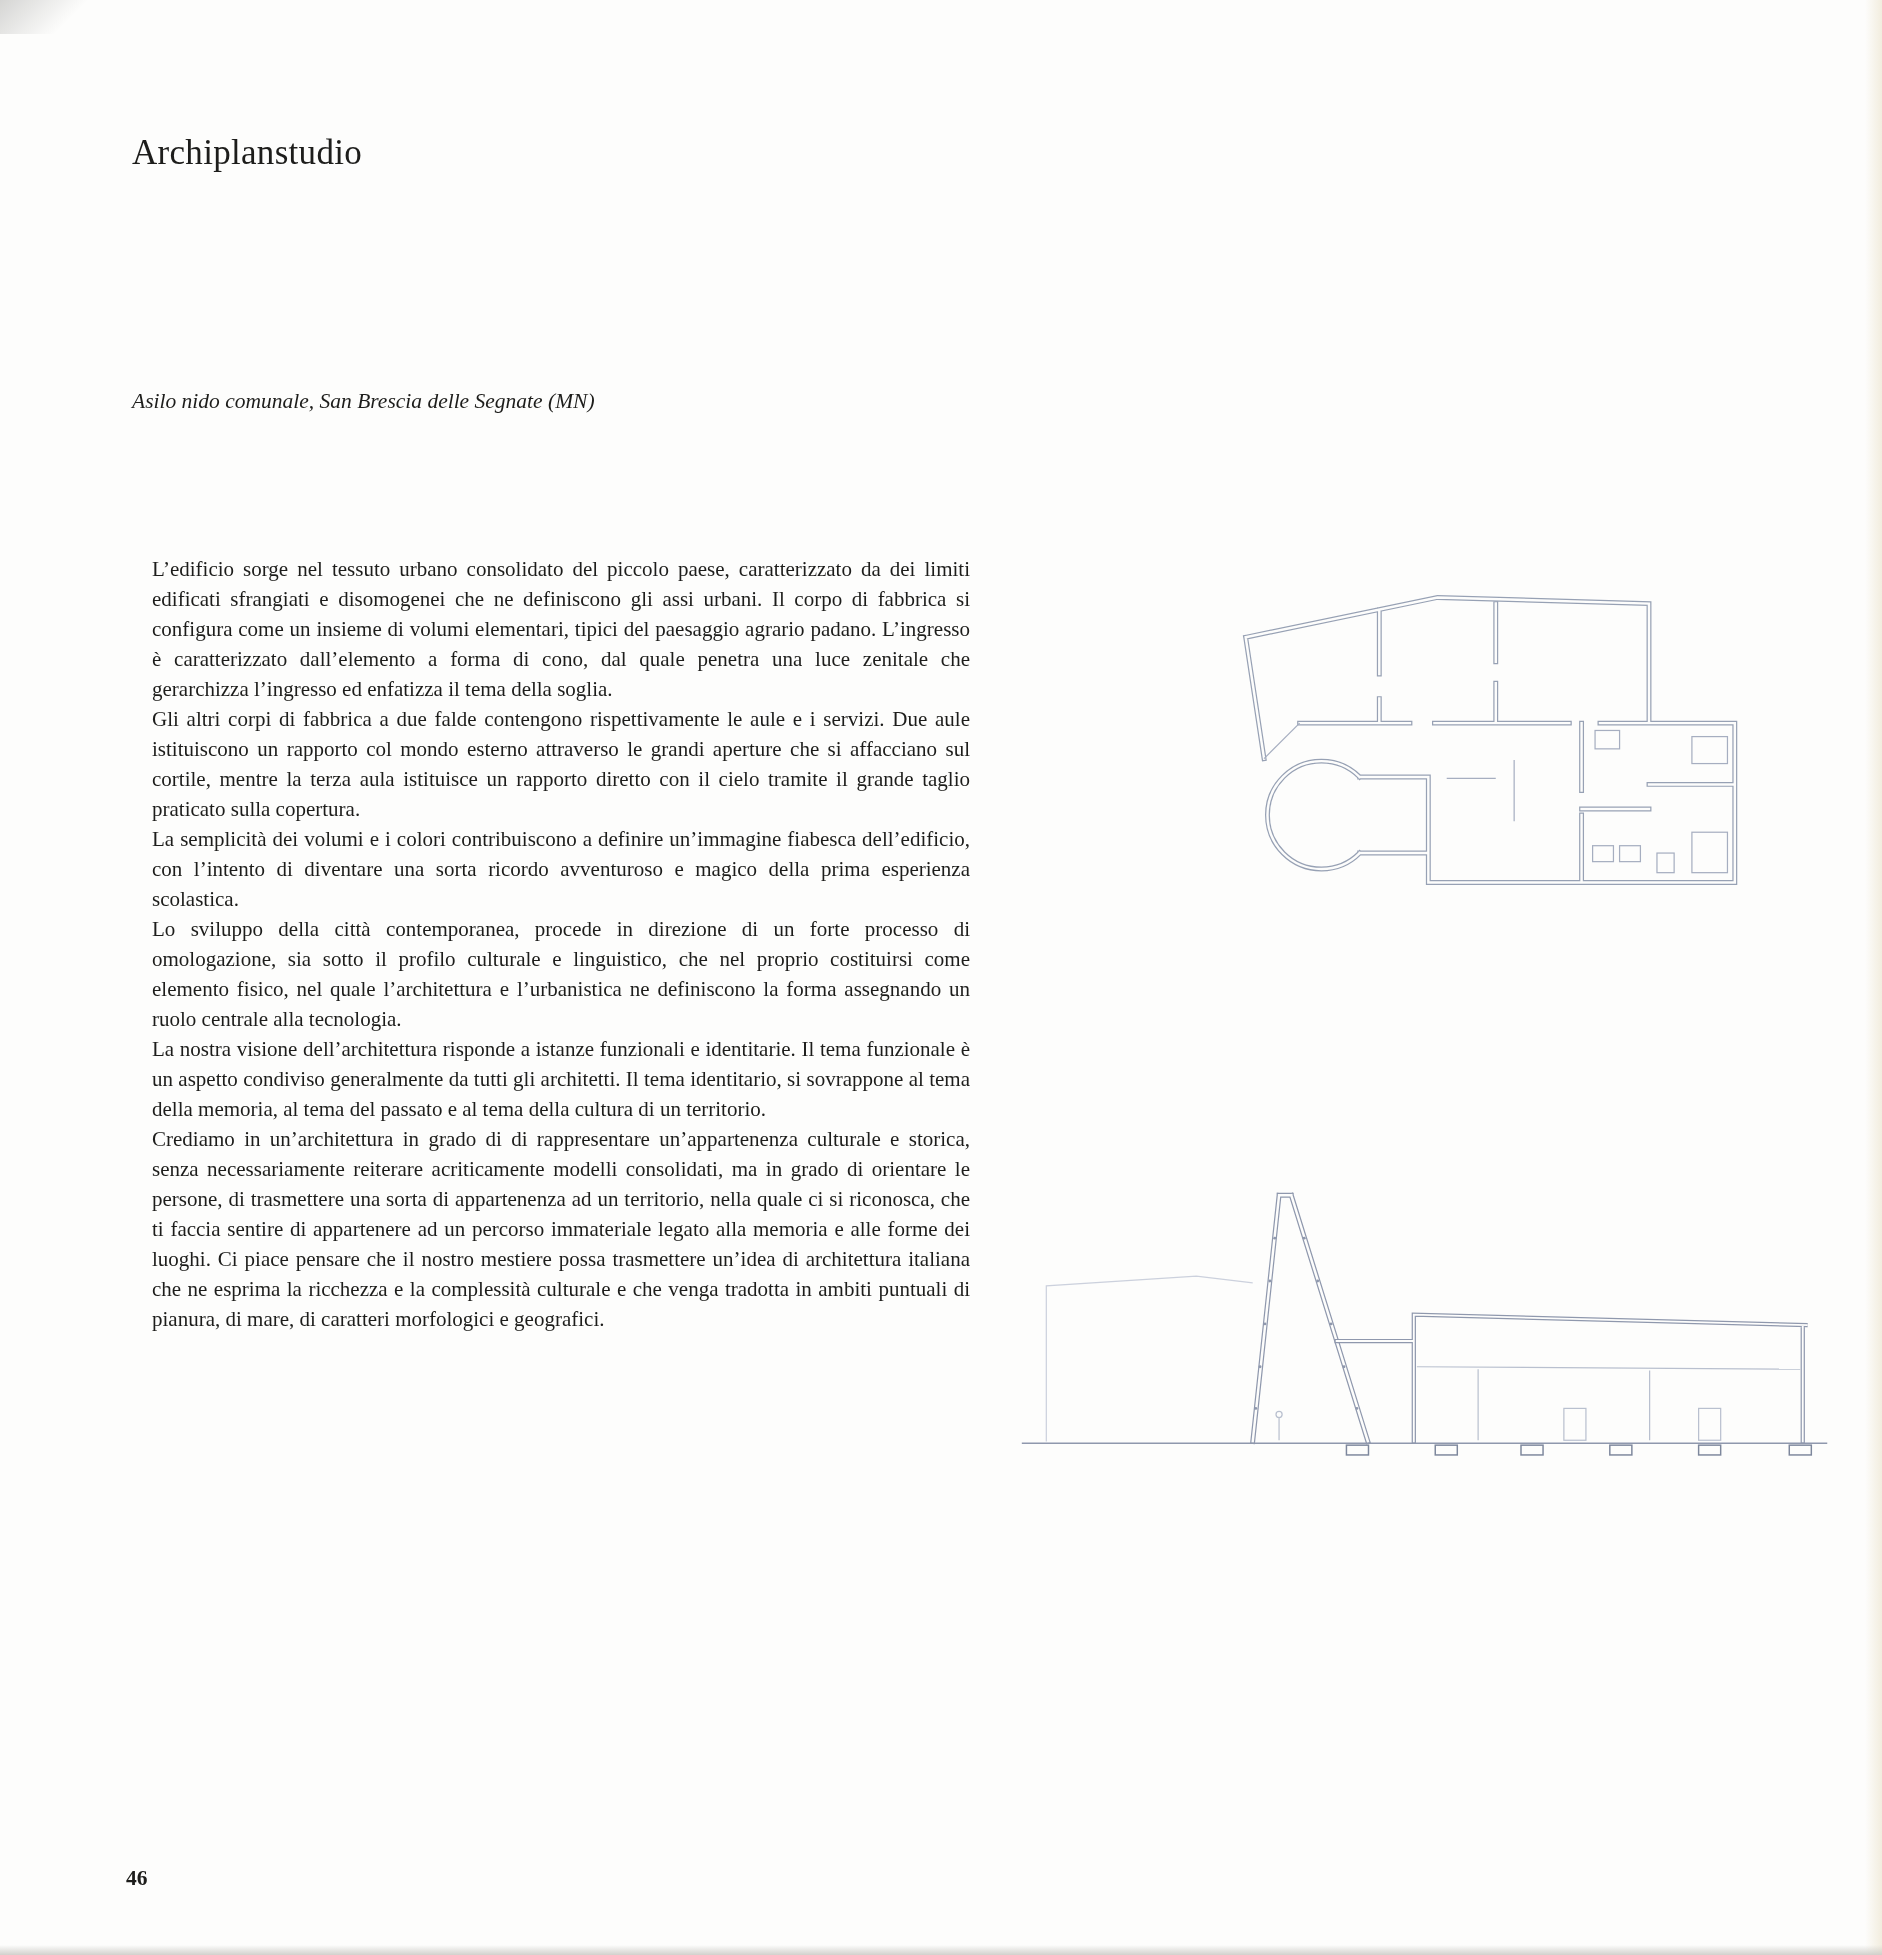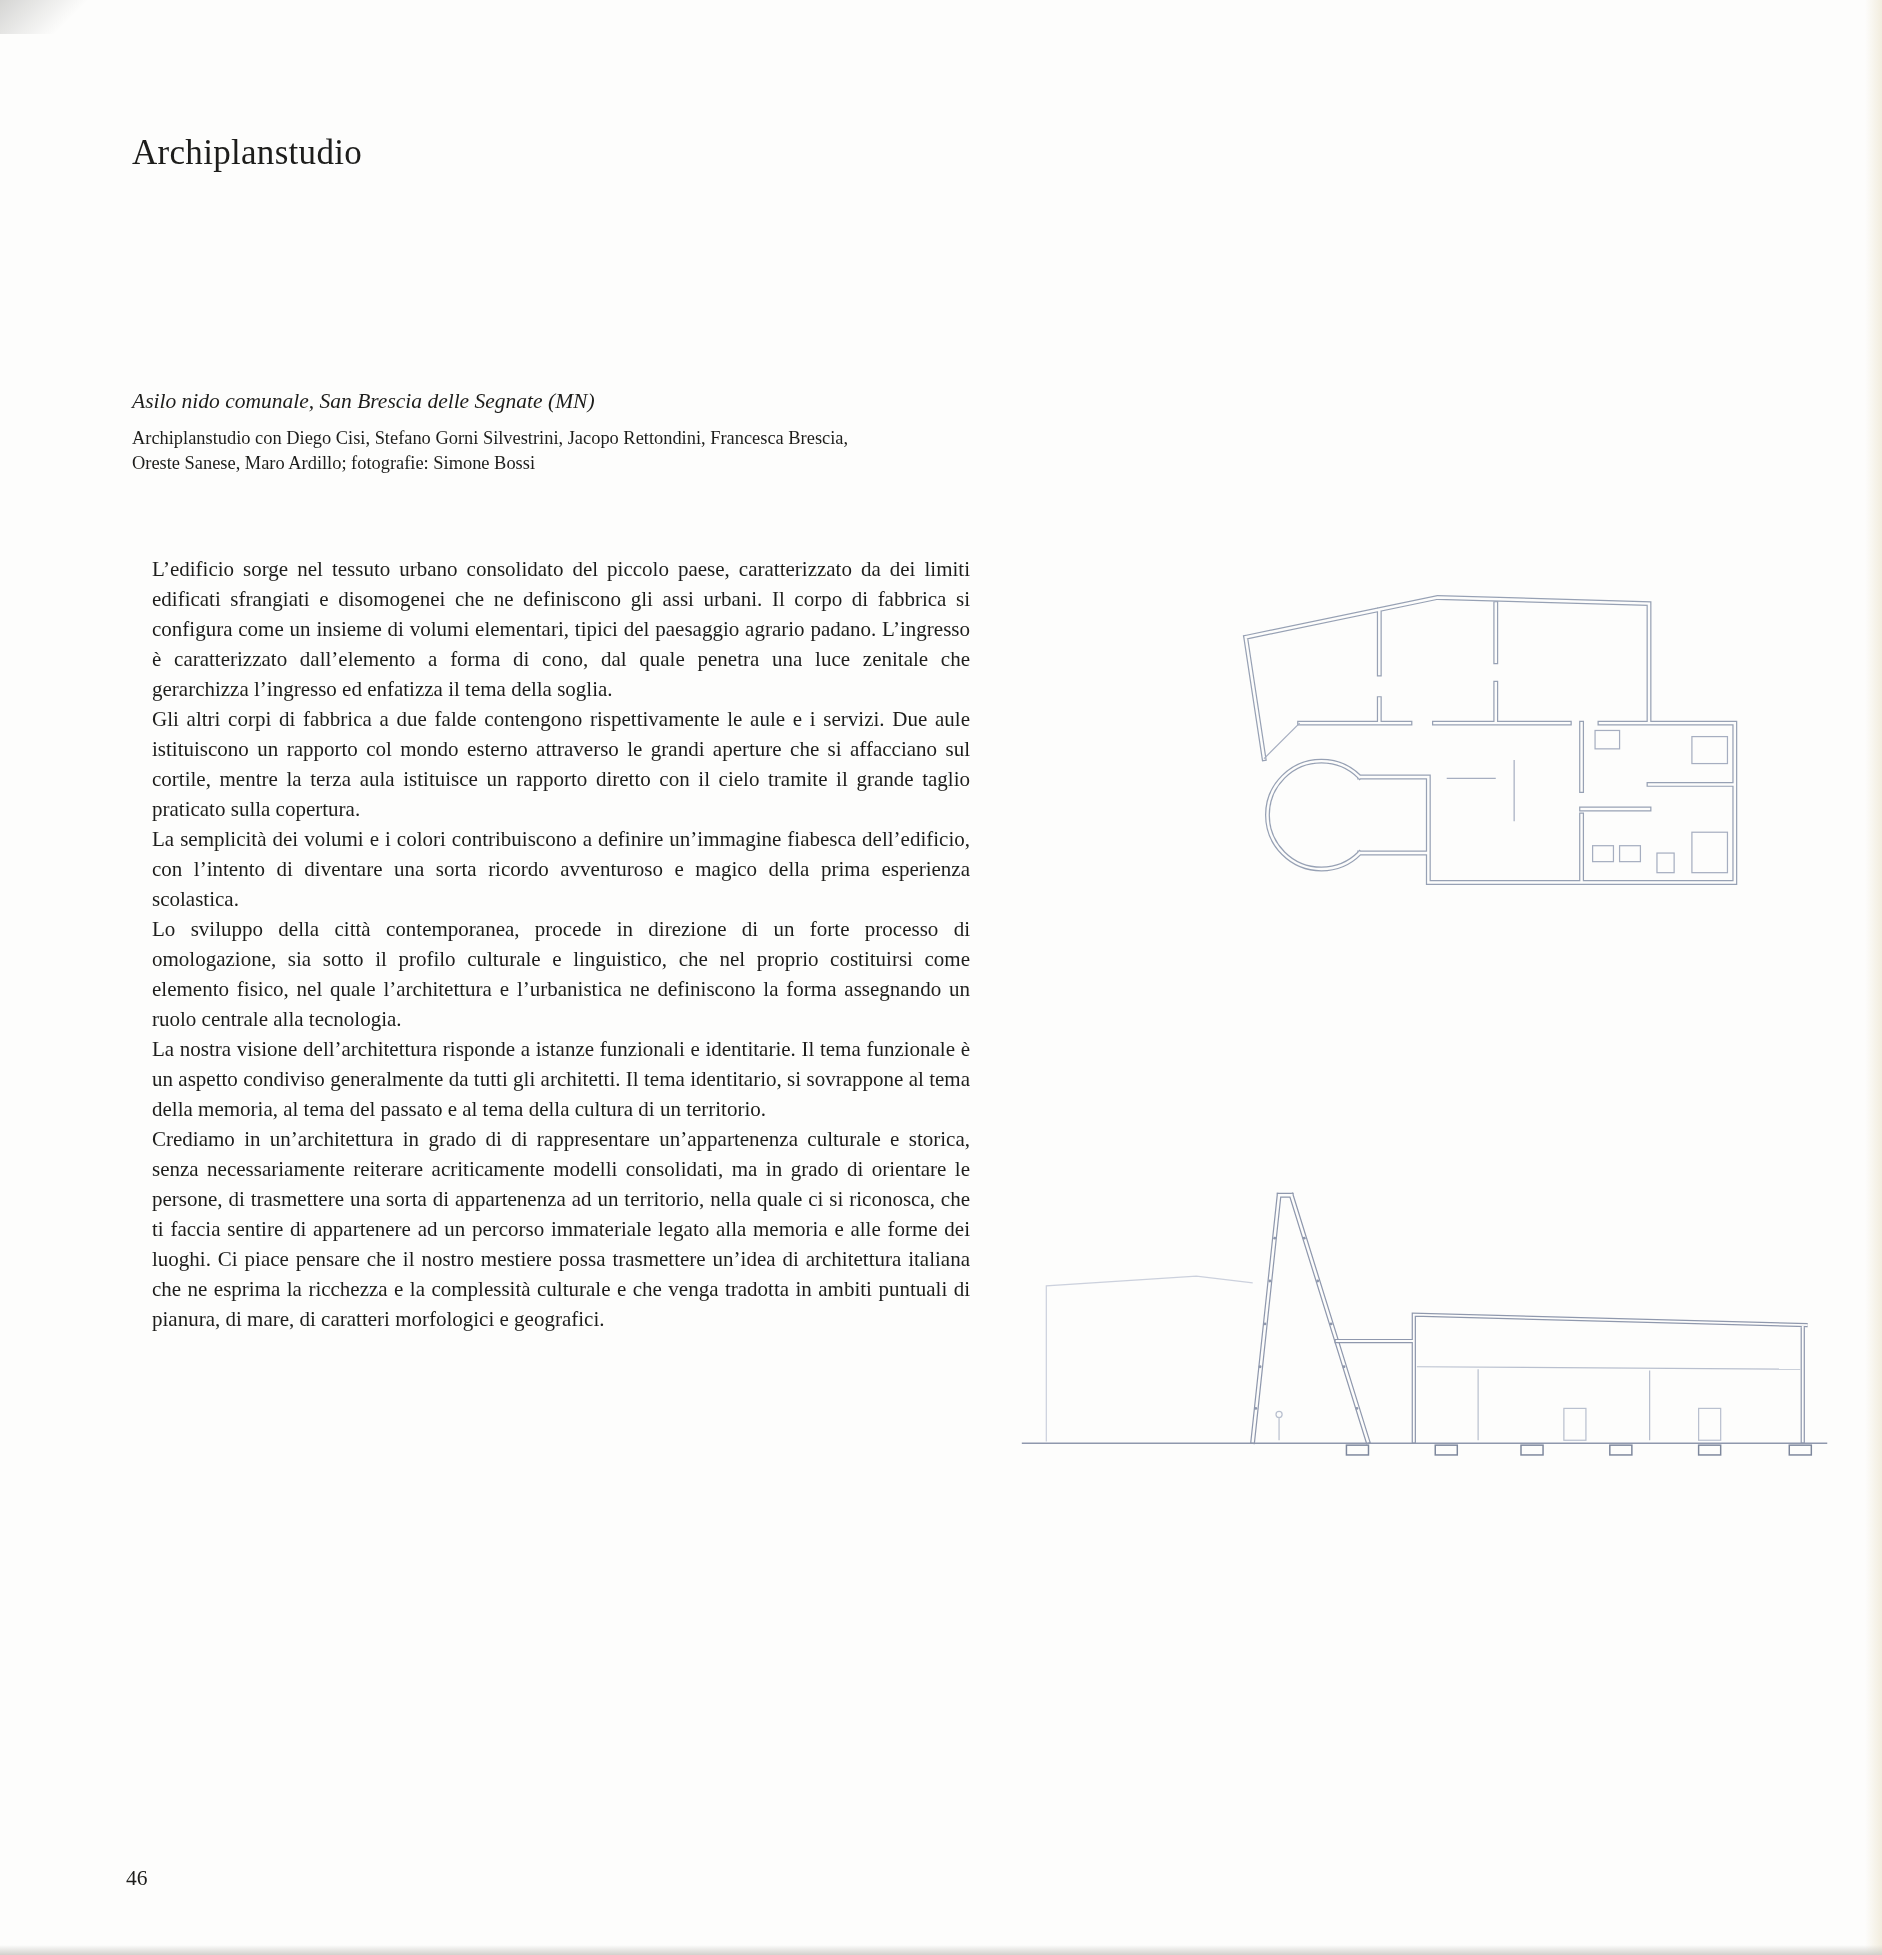--- a/index.html
+++ b/index.html
@@ -46,20 +46,21 @@
 
   .body-text {
     position: absolute; left: 139px; top: 554px; width: 818px;
     font-size: 21px; line-height: 30px; text-align: justify; margin-left: 13px;
   }
   .body-text p { margin: 0; }
 
   .page-number {
     position: absolute; left: 126px; top: 1866px;
     font-size: 21.5px;
+    font-weight: bold;
   }
 
   figure { margin: 0; padding: 0; }
   .fig-plan {
     position: absolute; left: 1226px; top: 576px; width: 515px; height: 331px;
   }
   .fig-section {
     position: absolute; left: 1012px; top: 1183px; width: 822px; height: 294px;
   }
   .fig-plan svg, .fig-section svg { display: block; width: 100%; height: 100%; }
@@ -71,25 +72,20 @@
 
   <div class="scan-corner"></div>
   <div class="scan-edge-right"></div>
   <div class="scan-edge-bottom"></div>
 
   <h1 class="title">Archiplanstudio</h1>
 
   <p class="project-title">Asilo nido comunale, San Brescia delle Segnate (MN)</p>
 
   <div class="credits">
-    <div>
-
-    <div>Archiplanstudio con Diego Cisi, Stefano Gorni Silvestrini, Jacopo Rettondini, Francesca Brescia,</div>
-        <div>Oreste Sanese, Maro Ardillo; fotografie: Simone Bossi</div>
-      </div>
   </div>
 
   <div class="body-text">
 
   <p>L’edificio sorge nel tessuto urbano consolidato del piccolo paese, caratterizzato da dei limiti edificati sfrangiati e disomogenei che ne definiscono gli assi urbani. Il corpo di fabbrica si configura come un insieme di volumi elementari, tipici del paesaggio agrario padano. L’ingresso è caratterizzato dall’elemento a forma di cono, dal quale penetra una luce zenitale che gerarchizza l’ingresso ed enfatizza il tema della soglia.</p>
       <p>Gli altri corpi di fabbrica a due falde contengono rispettivamente le aule e i servizi. Due aule istituiscono un rapporto col mondo esterno attraverso le grandi aperture che si affacciano sul cortile, mentre la terza aula istituisce un rapporto diretto con il cielo tramite il grande taglio praticato sulla copertura.</p>
       <p>La semplicità dei volumi e i colori contribuiscono a definire un’immagine fiabesca dell’edificio, con l’intento di diventare una sorta ricordo avventuroso e magico della prima esperienza scolastica.</p>
       <p>Lo sviluppo della città contemporanea, procede in direzione di un forte processo di omologazione, sia sotto il profilo culturale e linguistico, che nel proprio costituirsi come elemento fisico, nel quale l’architettura e l’urbanistica ne definiscono la forma assegnando un ruolo centrale alla tecnologia.</p>
       <p>La nostra visione dell’architettura risponde a istanze funzionali e identitarie. Il tema funzionale è un aspetto condiviso generalmente da tutti gli architetti. Il tema identitario, si sovrappone al tema della memoria, al tema del passato e al tema della cultura di un territorio.</p>
       <p>Crediamo in un’architettura in grado di di rappresentare un’appartenenza culturale e storica, senza necessariamente reiterare acriticamente modelli consolidati, ma in grado di orientare le persone, di trasmettere una sorta di appartenenza ad un territorio, nella quale ci si riconosca, che ti faccia sentire di appartenere ad un percorso immateriale legato alla memoria e alle forme dei luoghi. Ci piace pensare che il nostro mestiere possa trasmettere un’idea di architettura italiana che ne esprima la ricchezza e la complessità culturale e che venga tradotta in ambiti puntuali di pianura, di mare, di caratteri morfologici e geografici.</p>

